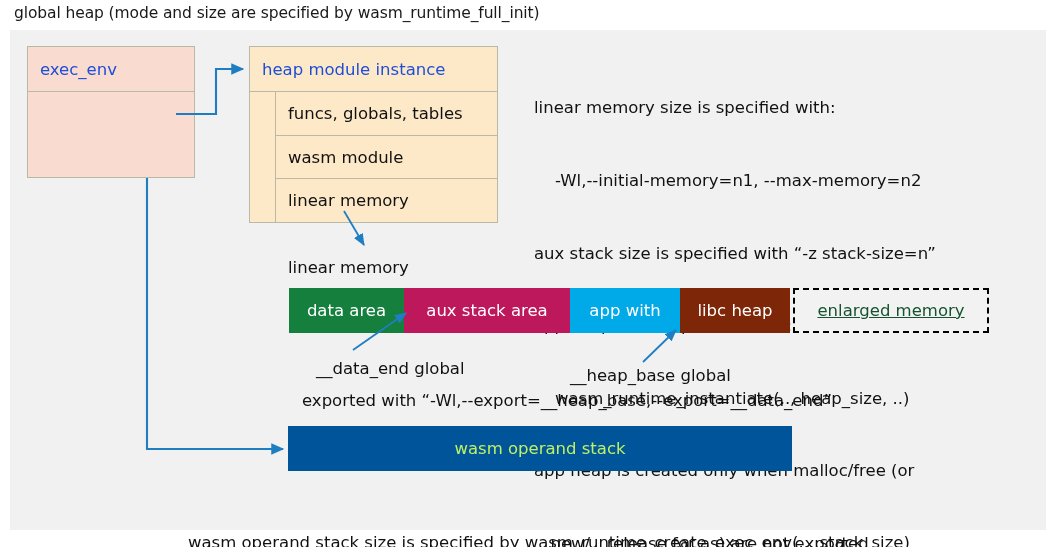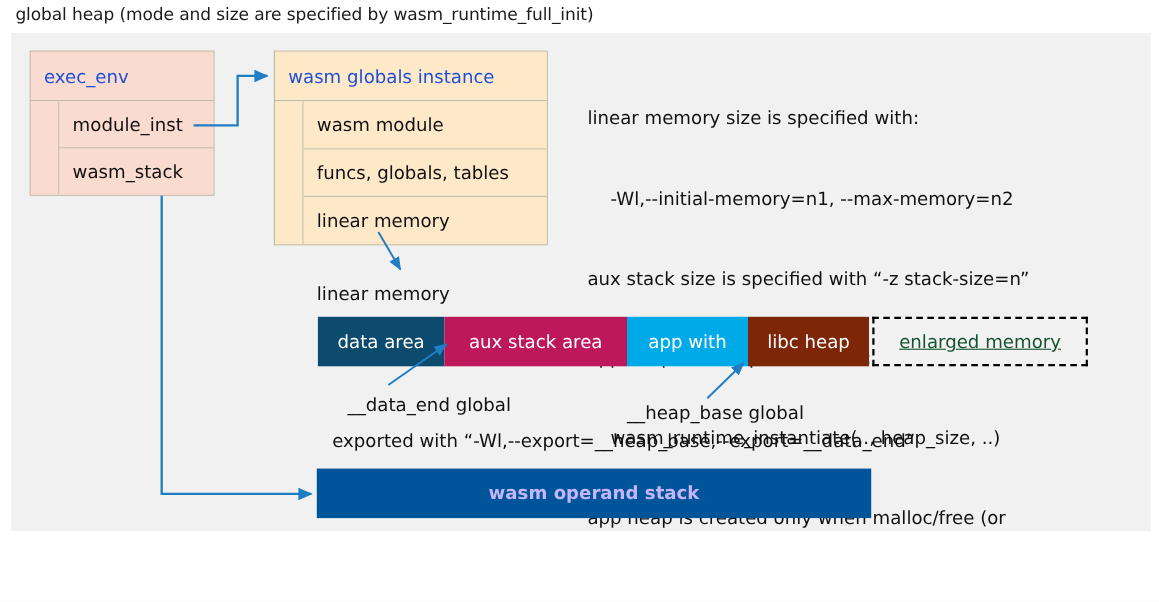--- a/index.html
+++ b/index.html
@@ -6,21 +6,21 @@
     margin: 0;
     padding: 0;
     background: #ffffff;
   }
   body {
     font-family: "DejaVu Sans", "Liberation Sans", sans-serif;
   }
   #root {
     position: relative;
     width: 1054px;
-    height: 483px;
+    height: 547px;
     background: #ffffff;
     overflow: hidden;
   }
   .canvas {
     position: absolute;
     left: 10px;
     top: 30px;
     width: 1036px;
     height: 500px;
     background: #f1f1f1;
@@ -123,23 +123,22 @@
     margin-left: 3px;
     text-decoration: underline;
   }
 
   
   .opstack {
     position: absolute;
     display: flex;
     align-items: center;
     justify-content: center;
-    color: #c4b5fd;
-    font-size: 16.5px;
-    font-weight: bold;
+    color: #bef264;
+    font-size: 16.5px;
   }
 
   .caption {
     position: absolute;
     font-size: 16.5px;
     color: #111111;
     white-space: pre;
     line-height: 24px;
   }
 
@@ -156,55 +155,48 @@
 <body>
 
 <div id="root">
 
   <div class="canvas"></div>
 
   <div class="title">global heap (mode and size are specified by wasm_runtime_full_init)</div>
 
   <div class="tbl" id="exec-env-box" style="left:27px; top:46px; width:168px; height:132px;">
     <div class="hdr" style="height:45px;">exec_env</div>
+  </div>
+
+  <div class="tbl" id="module-inst-box" style="left:249px; top:46px; width:249px; height:177px;">
+    <div class="hdr" style="height:45px;">heap module instance</div>
     <div class="body">
       <div class="gutter"></div>
       <div class="rows">
-        <div class="row">module_inst</div>
-        <div class="row">wasm_stack</div>
-      </div>
-    </div>
-  </div>
-
-  <div class="tbl" id="module-inst-box" style="left:249px; top:46px; width:249px; height:177px;">
-    <div class="hdr" style="height:45px;">wasm globals instance</div>
-    <div class="body">
-      <div class="gutter"></div>
-      <div class="rows">
+        <div class="row">funcs, globals, tables</div>
         <div class="row">wasm module</div>
-        <div class="row">funcs, globals, tables</div>
         <div class="row">linear memory</div>
       </div>
     </div>
   </div>
 
   <div class="note" style="left:534px; top:48px;">
     <div>linear memory size is specified with:</div>
     <div>    -Wl,--initial-memory=n1, --max-memory=n2</div>
     <div>aux stack size is specified with “-z stack-size=n”</div>
     <div>app heap size is specified with:</div>
     <div>    wasm_runtime_instantiate(.., heap_size, ..)</div>
     <div>app heap is created only when malloc/free (or</div>
     <div>__new/__release for as) are not exported</div>
   </div>
 
   <div class="lm-label" style="left:288px; top:258px;">linear memory</div>
 
   <div class="membar" id="membar" style="left:289px; top:288px;">
-    <div class="seg" style="width:115px; background:#0c4a6e;">data area</div>
+    <div class="seg" style="width:115px; background:#15803d;">data area</div>
     <div class="seg" style="width:166px; background:#be185d;">aux stack area</div>
     <div class="seg" style="width:110px; background:#00a9e7;">app with</div>
     <div class="seg" style="width:110px; background:#7e2608;">libc heap</div>
     <div class="seg dashed" style="width:196px;">enlarged memory</div>
   </div>
 
   <div class="caption" style="left:316px; top:357px;">__data_end global</div>
   <div class="caption" style="left:570px; top:364px;">__heap_base global</div>
   <div class="caption" style="left:302px; top:389px;">exported with “-Wl,--export=__heap_base,--export=__data_end”</div>
 

